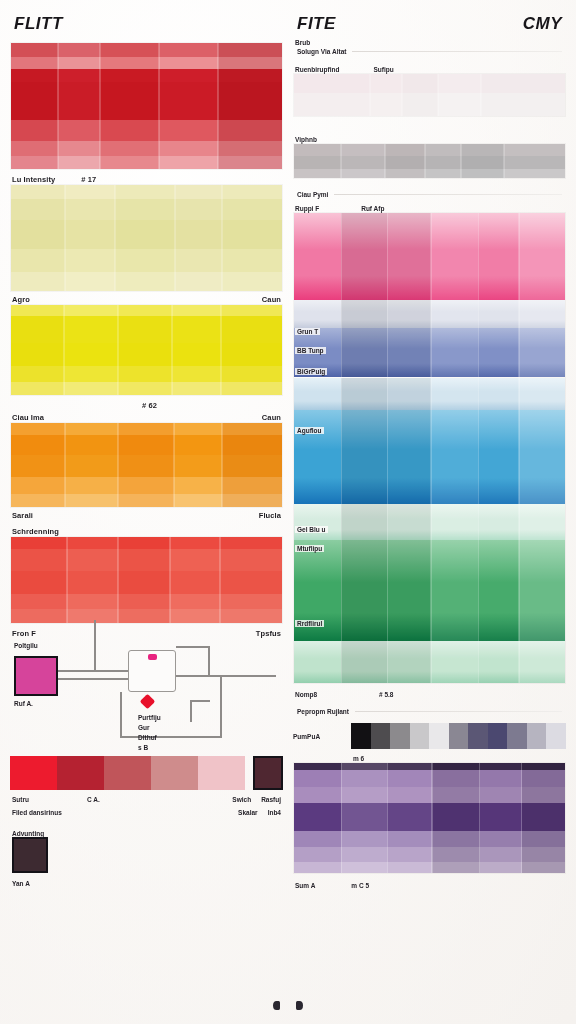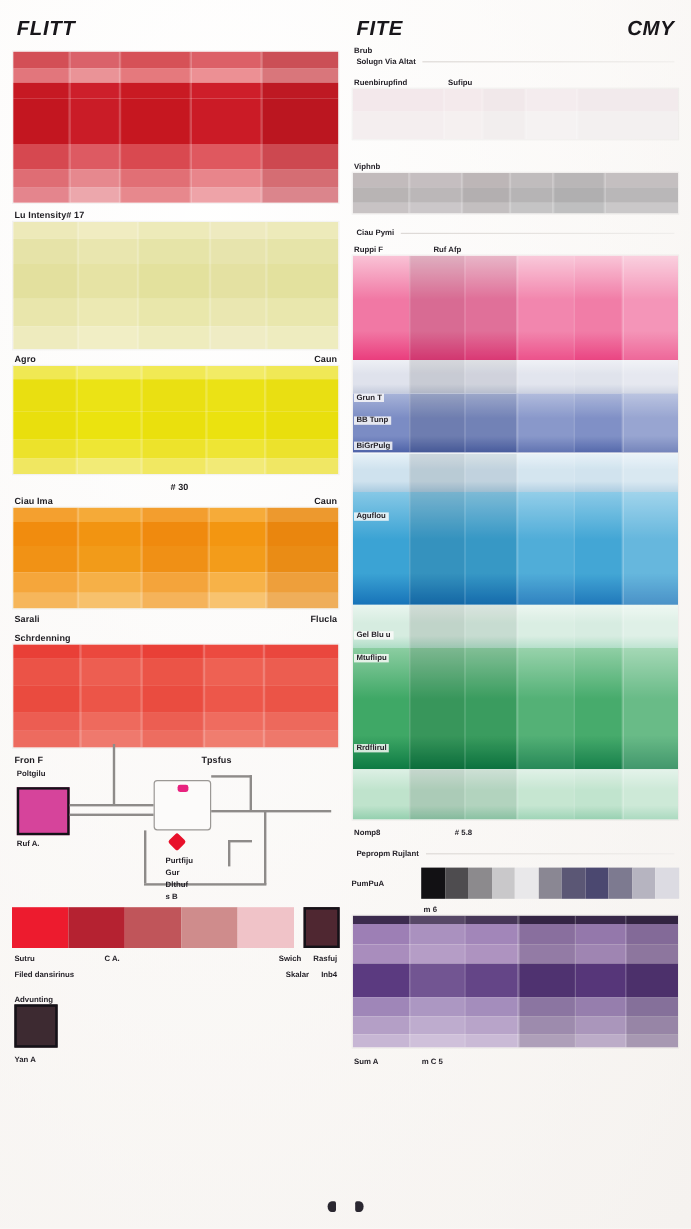--- a/index.html
+++ b/index.html
@@ -202,21 +202,21 @@
         <div class="vstripe" style="top: 0px; bottom: 0px; left: 33%; width: 21.5%; background: rgb(221, 43, 51); opacity: 0.34; mix-blend-mode: multiply;"></div>
         <div class="vstripe" style="top: 0px; bottom: 0px; left: 54.5%; width: 22%; background: rgb(233, 74, 82); opacity: 0.2; mix-blend-mode: multiply;"></div>
         <div class="vstripe" style="top: 0px; bottom: 0px; left: 76.5%; width: 23.5%; background: rgb(184, 32, 47); opacity: 0.34; mix-blend-mode: multiply;"></div>
         <div class="vstripe" style="top: 0px; bottom: 0px; left: calc(17.5% - 1px); width: 2px; background: rgba(255, 255, 255, 0.22);"></div>
         <div class="vstripe" style="top: 0px; bottom: 0px; left: calc(33% - 1px); width: 2px; background: rgba(255, 255, 255, 0.22);"></div>
         <div class="vstripe" style="top: 0px; bottom: 0px; left: calc(54.5% - 1px); width: 2px; background: rgba(255, 255, 255, 0.22);"></div>
         <div class="vstripe" style="top: 0px; bottom: 0px; left: calc(76.5% - 1px); width: 2px; background: rgba(255, 255, 255, 0.22);"></div>
       </div>
     <div class="row-lbl" style="height:14px;">
       <span class="lbl">Lu Intensity</span>
-      <span class="lbl" style="margin-right:auto;"># 17</span>
+      <span class="lbl" style="margin-left:26px;margin-right:auto;"># 17</span>
     </div>
 
     <div class="grid" id="grid-pale-yellow" style="height:108px;">
         <div class="cell" style="left: 0px; right: 0px; top: 0%; height: 13%; background: rgb(243, 240, 205);"></div>
         <div class="cell" style="left: 0px; right: 0px; top: 13%; height: 20%; background: rgb(236, 234, 186);"></div>
         <div class="cell" style="left: 0px; right: 0px; top: 33%; height: 27%; background: rgb(233, 231, 174);"></div>
         <div class="cell" style="left: 0px; right: 0px; top: 60%; height: 22%; background: rgb(239, 237, 190);"></div>
         <div class="cell" style="left: 0px; right: 0px; top: 82%; height: 18%; background: rgb(244, 242, 210);"></div>
         <div class="vstripe" style="top: 0px; bottom: 0px; left: 0%; width: 20%; background: rgb(238, 233, 184); opacity: 0.34; mix-blend-mode: multiply;"></div>
         <div class="vstripe" style="top: 0px; bottom: 0px; left: 20%; width: 18.5%; background: rgb(236, 235, 176); opacity: 0.2; mix-blend-mode: multiply;"></div>
@@ -243,21 +243,21 @@
         <div class="vstripe" style="top: 0px; bottom: 0px; left: 19.5%; width: 20%; background: rgb(240, 231, 35); opacity: 0.2; mix-blend-mode: multiply;"></div>
         <div class="vstripe" style="top: 0px; bottom: 0px; left: 39.5%; width: 20%; background: rgb(242, 233, 22); opacity: 0.34; mix-blend-mode: multiply;"></div>
         <div class="vstripe" style="top: 0px; bottom: 0px; left: 59.5%; width: 18%; background: rgb(236, 227, 32); opacity: 0.2; mix-blend-mode: multiply;"></div>
         <div class="vstripe" style="top: 0px; bottom: 0px; left: 77.5%; width: 22.5%; background: rgb(239, 231, 31); opacity: 0.34; mix-blend-mode: multiply;"></div>
         <div class="vstripe" style="top: 0px; bottom: 0px; left: calc(19.5% - 1px); width: 2px; background: rgba(255, 255, 255, 0.22);"></div>
         <div class="vstripe" style="top: 0px; bottom: 0px; left: calc(39.5% - 1px); width: 2px; background: rgba(255, 255, 255, 0.22);"></div>
         <div class="vstripe" style="top: 0px; bottom: 0px; left: calc(59.5% - 1px); width: 2px; background: rgba(255, 255, 255, 0.22);"></div>
         <div class="vstripe" style="top: 0px; bottom: 0px; left: calc(77.5% - 1px); width: 2px; background: rgba(255, 255, 255, 0.22);"></div>
       </div>
     <div class="row-lbl" style="height:14px;">
-      <span class="lbl mid" style="margin-left:130px;margin-right:auto;"># 30</span>
+      <span class="lbl mid" style="margin-left:130px;margin-right:auto;"># 62</span>
     </div>
 
     <div class="row-lbl">
       <span class="lbl">Ciau Ima</span>
       <span class="lbl">Caun</span>
     </div>
     <div class="grid" id="grid-orange" style="height:86px;">
         <div class="cell" style="left: 0px; right: 0px; top: 0%; height: 14%; background: rgb(247, 182, 67);"></div>
         <div class="cell" style="left: 0px; right: 0px; top: 14%; height: 24%; background: rgb(244, 159, 20);"></div>
         <div class="cell" style="left: 0px; right: 0px; top: 38%; height: 26%; background: rgb(244, 166, 30);"></div>
@@ -292,21 +292,21 @@
         <div class="vstripe" style="top: 0px; bottom: 0px; left: 39.5%; width: 19%; background: rgb(239, 99, 84); opacity: 0.34; mix-blend-mode: multiply;"></div>
         <div class="vstripe" style="top: 0px; bottom: 0px; left: 58.5%; width: 18.5%; background: rgb(244, 136, 123); opacity: 0.2; mix-blend-mode: multiply;"></div>
         <div class="vstripe" style="top: 0px; bottom: 0px; left: 77%; width: 23%; background: rgb(243, 163, 151); opacity: 0.34; mix-blend-mode: multiply;"></div>
         <div class="vstripe" style="top: 0px; bottom: 0px; left: calc(20.5% - 1px); width: 2px; background: rgba(255, 255, 255, 0.22);"></div>
         <div class="vstripe" style="top: 0px; bottom: 0px; left: calc(39.5% - 1px); width: 2px; background: rgba(255, 255, 255, 0.22);"></div>
         <div class="vstripe" style="top: 0px; bottom: 0px; left: calc(58.5% - 1px); width: 2px; background: rgba(255, 255, 255, 0.22);"></div>
         <div class="vstripe" style="top: 0px; bottom: 0px; left: calc(77% - 1px); width: 2px; background: rgba(255, 255, 255, 0.22);"></div>
       </div>
     <div class="row-lbl" style="height:14px;">
       <span class="lbl">Fron F</span>
-      <span class="lbl" style="margin-left:auto;margin-right:88px;">Tpsfus</span>
+      <span class="lbl" style="margin-left:auto;">Tpsfus</span>
     </div>
 
     <div class="diagram">
       <div class="dlabel" style="left:4px; top:4px;">Poltgilu</div>
       <div class="chip" id="diagram-chip" style="left: 4px; top: 18px; width: 44px; height: 40px; background: rgb(214, 68, 155);"></div>
       <div class="dlabel" style="left:4px; top:62px;">Ruf A.</div>
 
       <div class="wire" style="left:48px; top:32px; width:70px; height:1.5px;"></div>
       <div class="wire" style="left:48px; top:40px; width:70px; height:1.5px;"></div>
       <div class="wire" style="left:84px; top:-18px; width:1.5px; height:50px;"></div>

